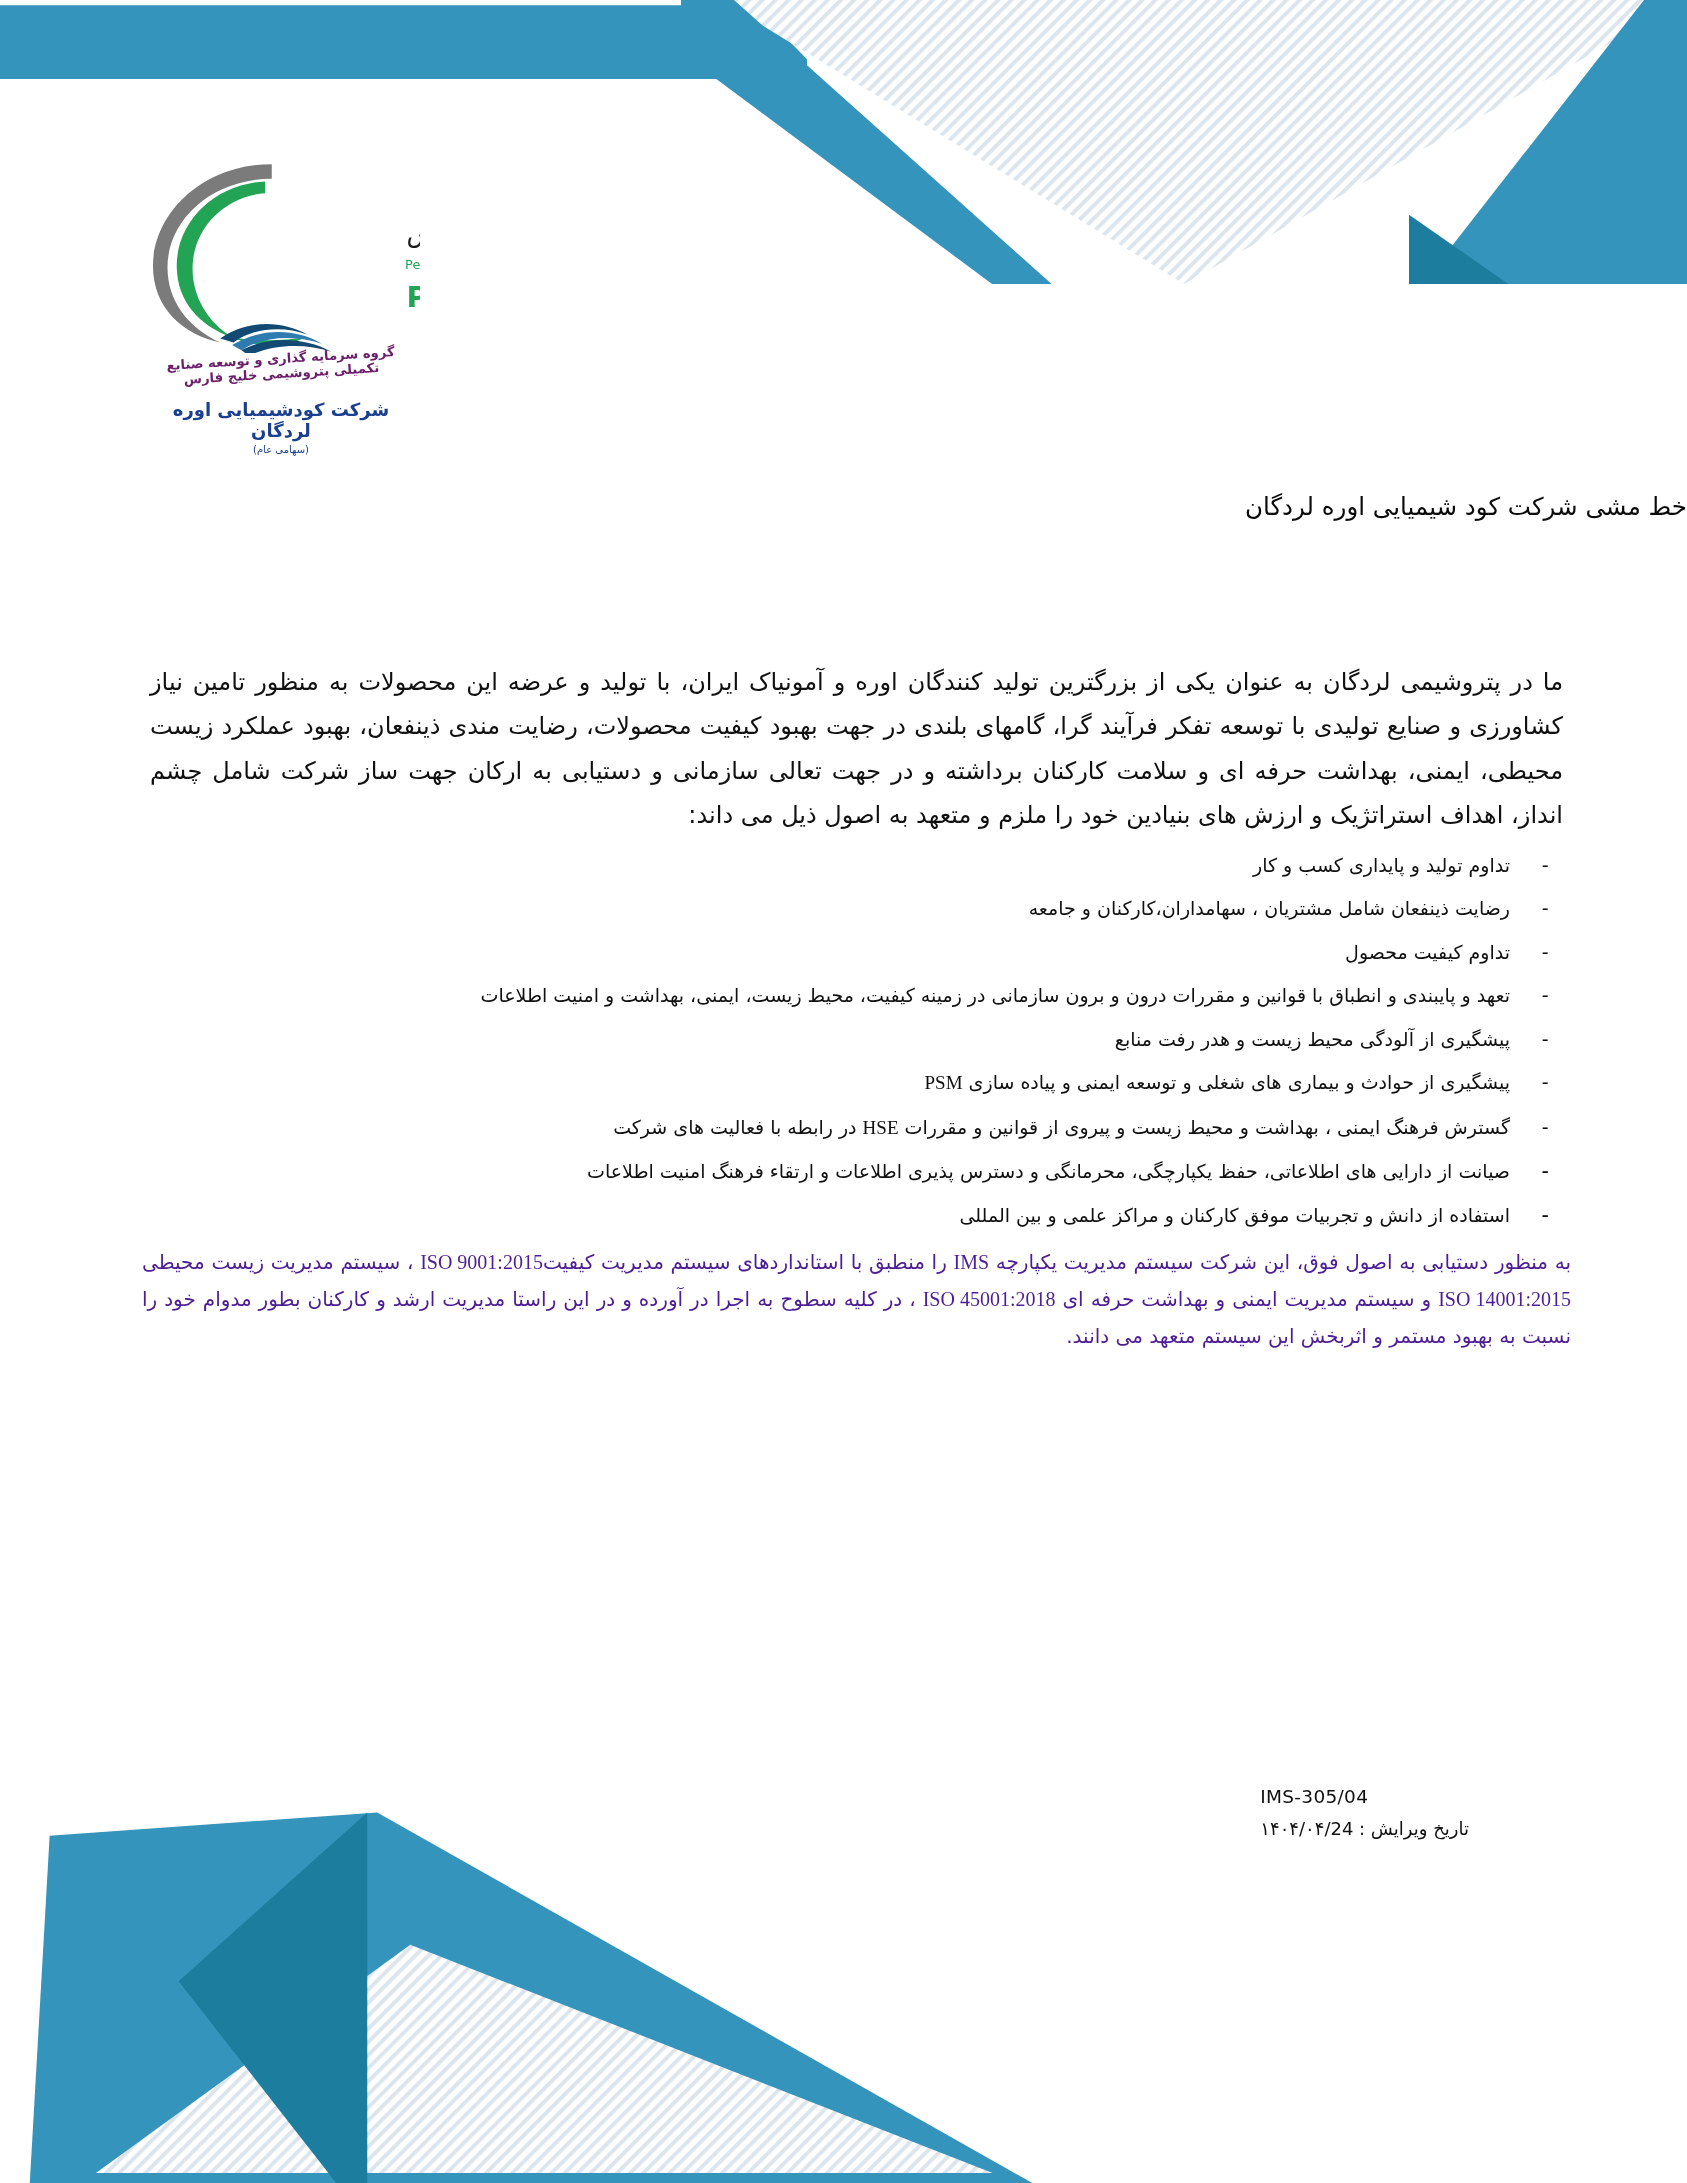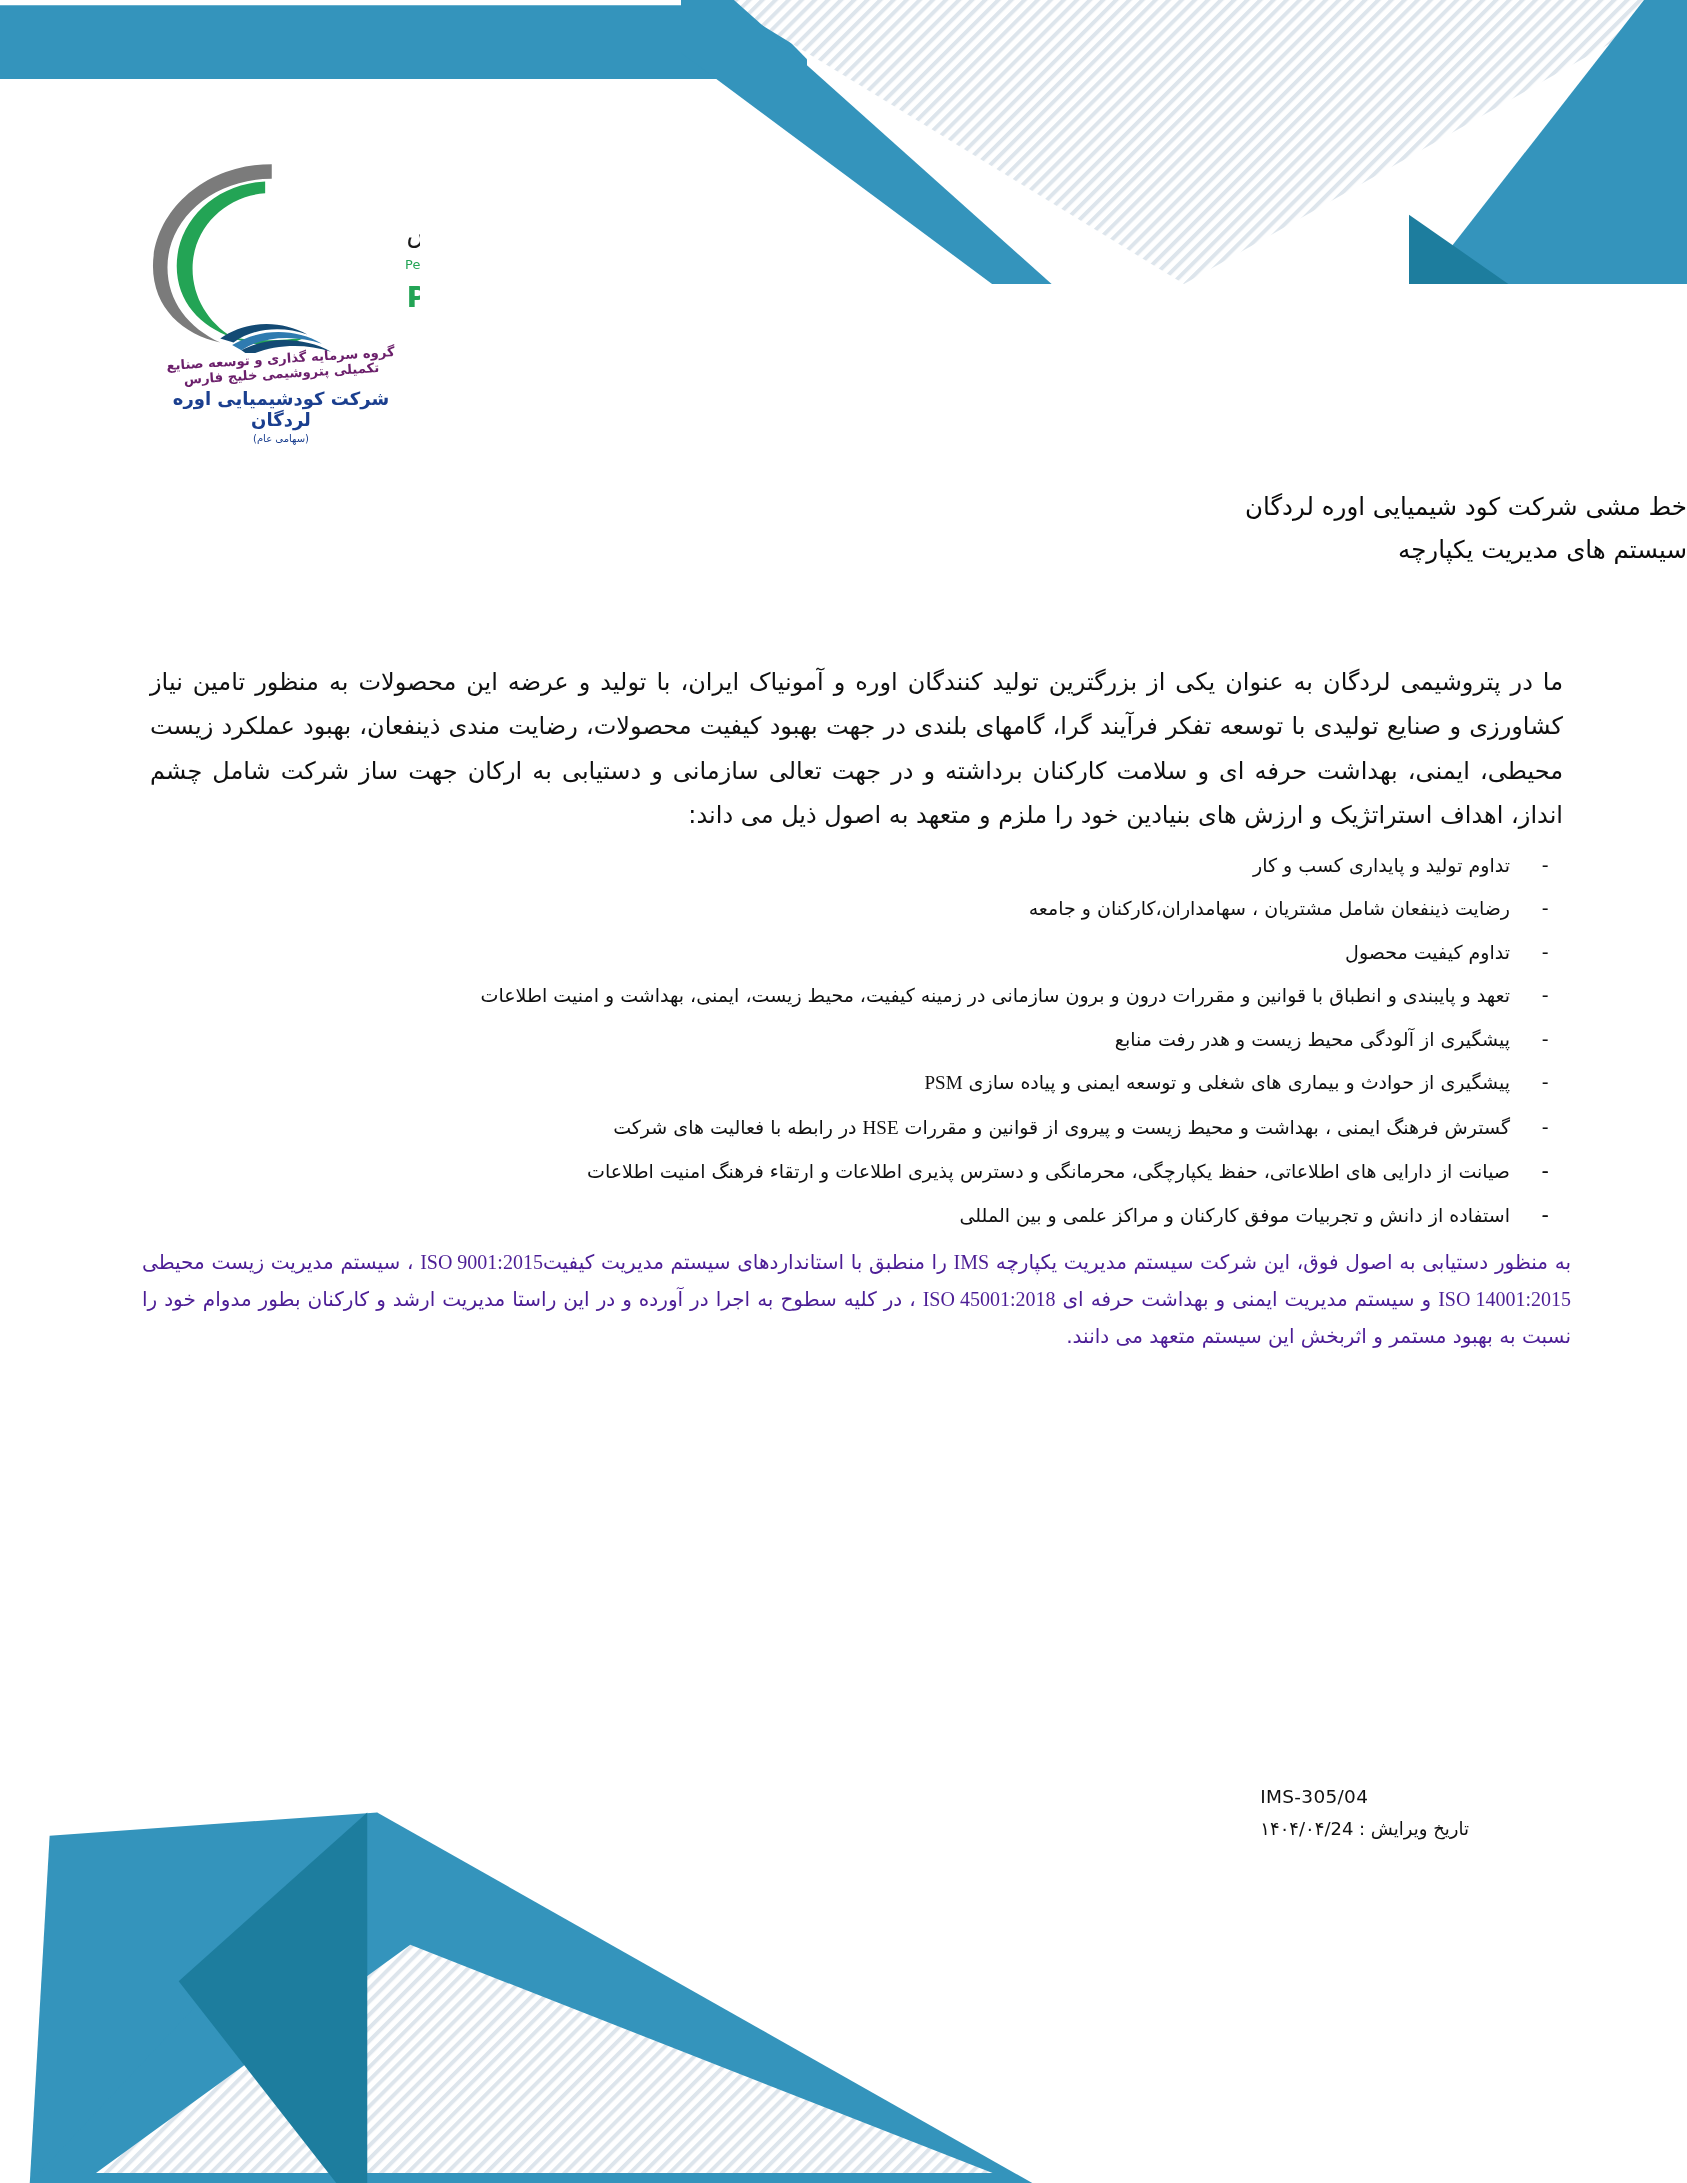--- a/index.html
+++ b/index.html
@@ -42,21 +42,21 @@
     font-size: 13.2px;
     font-weight: 600;
     letter-spacing: -0.3px;
     margin-top: -4px;
     transform: rotate(-3.5deg);
   }
   #logo-sub-2 {
     color: #1b3f8f;
     font-size: 18px;
     font-weight: 700;
-    margin-top: 8px;
+    margin-top: 19px;
   }
   #logo-sub-3 {
     color: #1b3f8f;
     font-size: 10px;
     margin-top: 2px;
   }
 
   
   #title-area {
     position: absolute;
@@ -244,21 +244,20 @@
 
       <text x="400" y="230" text-anchor="end" font-family="DejaVu Sans, Liberation Sans, sans-serif" font-size="44" font-weight="bold" fill="#23a455" letter-spacing="4">PGPIC</text>
     </svg>
     <div class="logo-line" id="logo-sub-1">گروه سرمایه گذاری و توسعه صنایع تکمیلی پتروشیمی خلیج فارس</div>
     <div class="logo-line" id="logo-sub-2">شرکت کودشیمیایی اوره لردگان</div>
     <div class="logo-line" id="logo-sub-3">(سهامی عام)</div>
   </div>
 
   <div id="title-area">
     <div class="doc-title">خط مشی شرکت کود شیمیایی اوره لردگان</div>
-    <div class="doc-title">سیستم های مدیریت یکپارچه</div>
   </div>
 
   <div id="body-area">
 
     <p id="intro-paragraph">ما در پتروشیمی لردگان به عنوان یکی از بزرگترین تولید کنندگان اوره و آمونیاک ایران، با تولید و عرضه این محصولات به منظور تامین نیاز کشاورزی و صنایع تولیدی با توسعه تفکر فرآیند گرا، گامهای بلندی در جهت بهبود کیفیت محصولات، رضایت مندی ذینفعان، بهبود عملکرد زیست محیطی، ایمنی، بهداشت حرفه ای و سلامت کارکنان برداشته و در جهت تعالی سازمانی و دستیابی به ارکان جهت ساز شرکت شامل چشم انداز، اهداف استراتژیک و ارزش های بنیادین خود را ملزم و متعهد به اصول ذیل می داند:</p>
 
     <ul id="principles-list">
         <li><span class="dash">-</span><span>تداوم تولید و پایداری کسب و کار</span></li>
         <li><span class="dash">-</span><span>رضایت ذینفعان شامل مشتریان ، سهامداران،کارکنان و جامعه</span></li>
         <li><span class="dash">-</span><span>تداوم کیفیت محصول</span></li>

